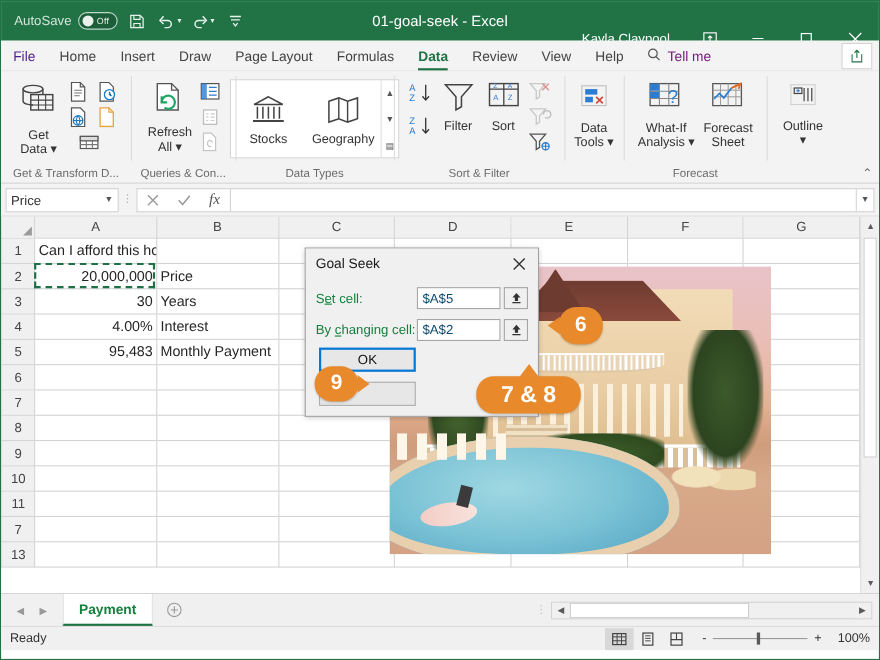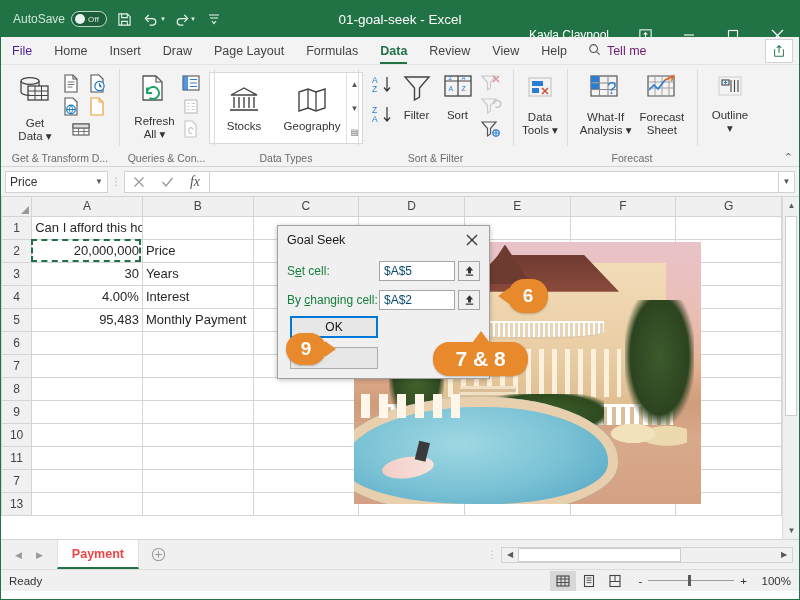--- a/index.html
+++ b/index.html
@@ -186,21 +186,21 @@
       border-top:8px solid transparent;border-bottom:8px solid transparent;border-right:11px solid #e8892b;}
   .callout.right .tail{right:-10px;top:50%;margin-top:-8px;
       border-top:8px solid transparent;border-bottom:8px solid transparent;border-left:11px solid #e8892b;}
   .callout.up .tail{top:-11px;left:50%;margin-left:-9px;
       border-left:9px solid transparent;border-right:9px solid transparent;border-bottom:12px solid #e8892b;}
 
   
   .tabstrip{height:30px;background:#f0f0f0;display:flex;align-items:stretch;
             border-top:1px solid #d4d4d4;}
   .navarrows{display:flex;align-items:center;gap:14px;padding:0 14px;color:#999;font-size:9px;}
-  .sheettab{display:flex;align-items:center;padding:0 14px;background:#fff;color:#ef4444;
+  .sheettab{display:flex;align-items:center;padding:0 14px;background:#fff;color:#15803d;
             font-weight:bold;font-size:12.5px;border-bottom:2px solid #217346;
             border-left:1px solid #e0e0e0;border-right:1px solid #e0e0e0;}
   .addsheet{display:flex;align-items:center;padding:0 12px;color:#8a8a8a;}
   .tabstrip-right{flex:1;display:flex;align-items:center;justify-content:flex-end;padding-right:6px;}
   .hdots{color:#bdbdbd;font-size:10px;line-height:9px;margin-right:4px;}
   .hscroll{width:292px;height:16px;border:1px solid #d2d2d2;background:#f0f0f0;display:flex;
            align-items:stretch;}
   .hsb-arrow{width:16px;display:flex;align-items:center;justify-content:center;color:#5a5a5a;
              font-size:8px;background:#f0f0f0;}
   .hsb-track{flex:1;position:relative;}

